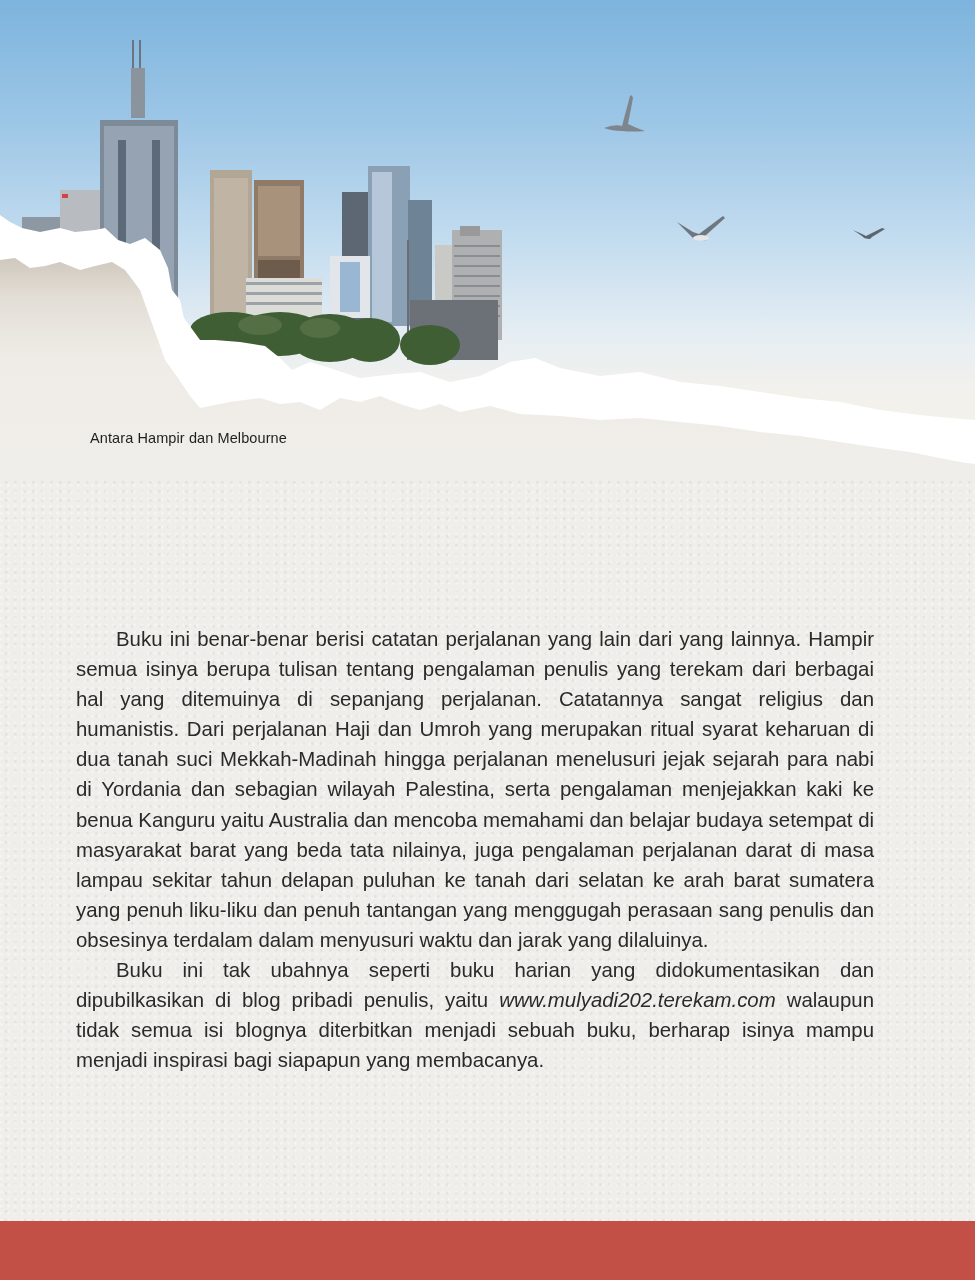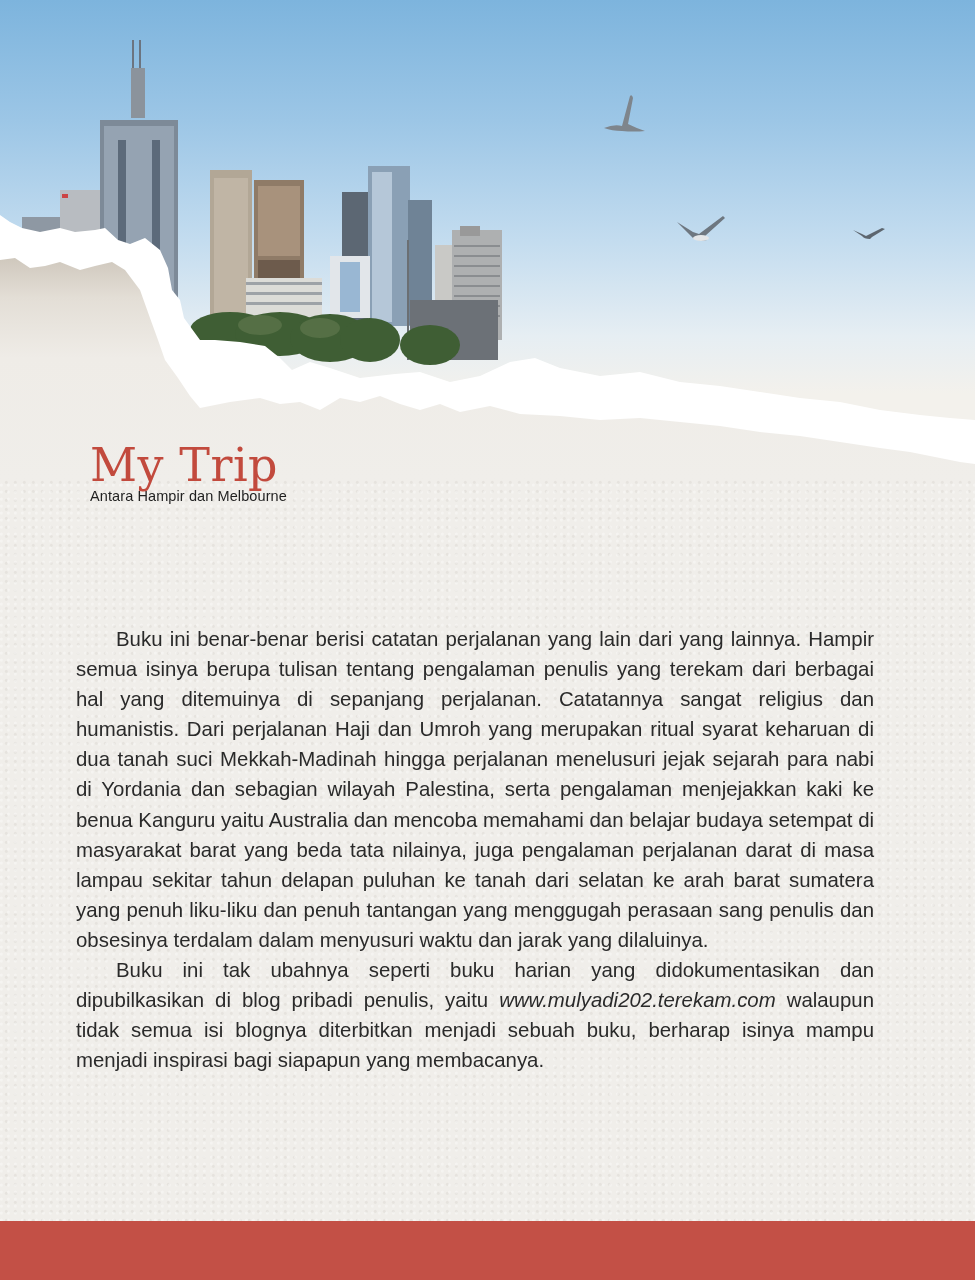--- a/index.html
+++ b/index.html
@@ -187,21 +187,20 @@
   </svg>
   <svg class="bird" style="left:675px; top:214px;" width="55" height="32" viewBox="0 0 55 32">
     <path d="M2,8 L18,18 L24,20 L48,2 L50,4 L30,22 L32,26 Q24,28 18,24 Q12,18 2,8 Z" fill="#6e7780"></path>
     <ellipse cx="26" cy="24" rx="8" ry="3" fill="#e4e6e8"></ellipse>
   </svg>
   <svg class="bird" style="left:852px; top:224px;" width="34" height="18" viewBox="0 0 34 18">
     <path d="M1,6 L10,10 L14,12 L30,4 L33,5 L20,13 L18,15 Q12,15 10,12 L1,6 Z" fill="#5d666f"></path>
   </svg>
 
   <div class="title-block">
-    <h1 class="title-line">My Trip</h1>
     <div class="subtitle">Antara Hampir dan Melbourne</div>
   </div>
 
   <div class="body-text">
     <p>Buku ini benar-benar berisi catatan perjalanan yang lain dari yang lainnya. Hampir semua isinya berupa tulisan tentang pengalaman penulis yang terekam dari berbagai hal yang ditemuinya di sepanjang perjalanan. Catatannya sangat religius dan humanistis. Dari perjalanan Haji dan Umroh yang merupakan ritual syarat keharuan di dua tanah suci Mekkah-Madinah hingga perjalanan menelusuri jejak sejarah para nabi di Yordania dan sebagian wilayah Palestina, serta pengalaman menjejakkan kaki ke benua Kanguru yaitu Australia dan mencoba memahami dan belajar budaya setempat di masyarakat barat yang beda tata nilainya, juga pengalaman perjalanan darat di masa lampau sekitar tahun delapan puluhan ke tanah dari selatan ke arah barat sumatera yang penuh liku-liku dan penuh tantangan yang menggugah perasaan sang penulis dan obsesinya terdalam dalam menyusuri waktu dan jarak yang dilaluinya.</p>
     <p><span>Buku ini tak ubahnya seperti buku harian yang didokumentasikan dan dipubilkasikan di blog pribadi penulis, yaitu </span><span class="link">www.mulyadi202.terekam.com</span><span> walaupun tidak semua isi blognya diterbitkan menjadi sebuah buku, berharap isinya mampu menjadi inspirasi bagi siapapun yang membacanya.</span></p>
   </div>
 
   <div class="footer-band"></div>
 </div>

